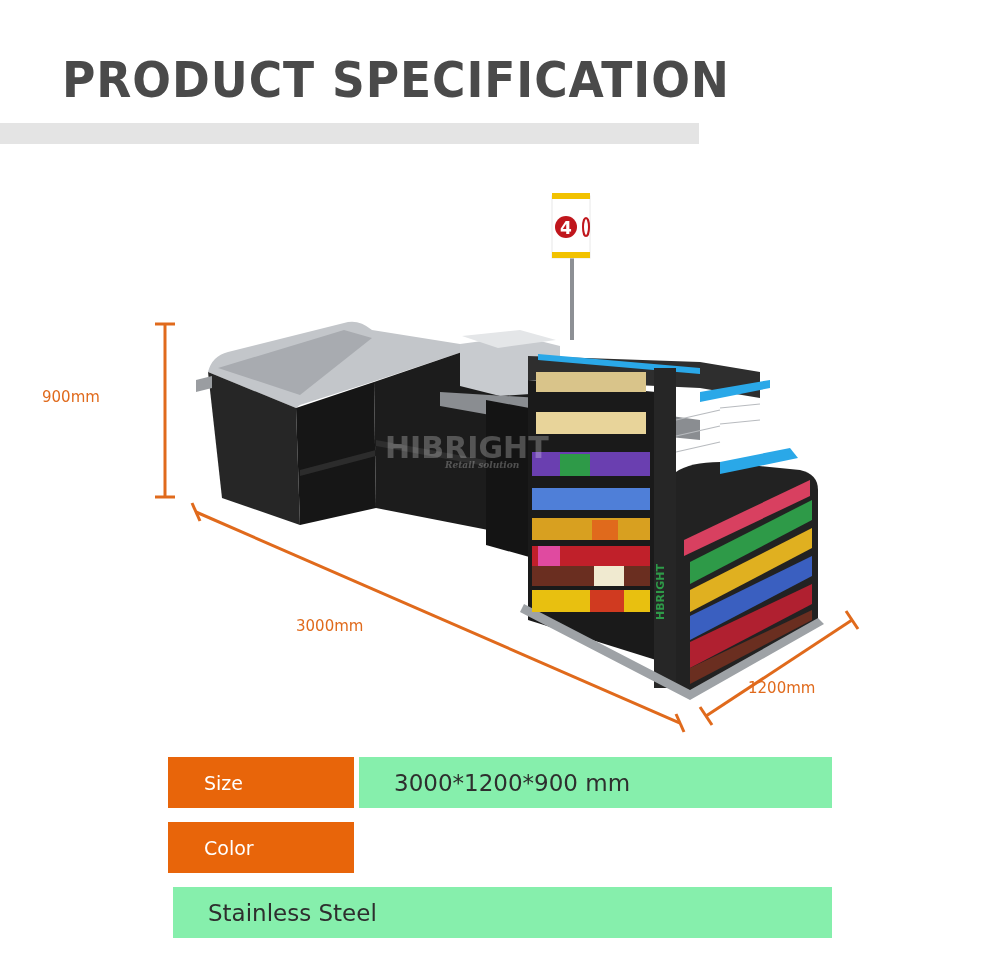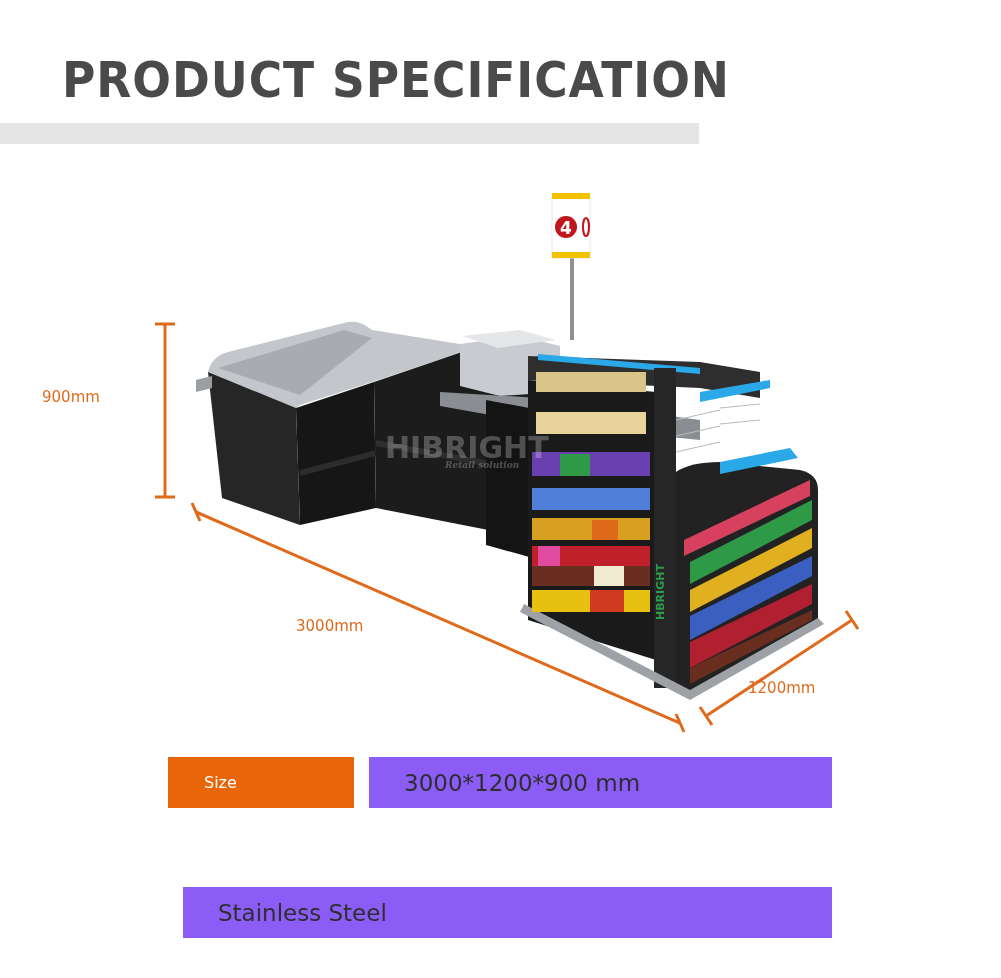--- a/index.html
+++ b/index.html
@@ -22,25 +22,25 @@
     position: absolute; color: #e06a1c;
     font-family: "DejaVu Sans", sans-serif; font-size: 15px; white-space: nowrap;
   }
 
   .product { position: absolute; left: 0; top: 0; width: 1001px; height: 760px; }
 
   .spec-table { position: absolute; left: 168px; top: 757px; width: 664px; }
   .spec-row { display: flex; height: 51px; margin-bottom: 14px; }
   .spec-key {
     width: 186px; height: 51px; background: #e8650a; color: #ffffff;
-    font-family: "DejaVu Sans", sans-serif; font-size: 16px;
+    font-family: "DejaVu Sans", sans-serif; font-size: 19px;
     display: flex; align-items: center; padding-left: 36px;
   }
   .spec-val {
-    margin-left: 15px; flex: 1; height: 51px; background: #8b5cf6; color: #2e2e2e;
+    margin-left: 5px; flex: 1; height: 51px; background: #86efac; color: #2e2e2e;
     font-family: "DejaVu Sans", sans-serif; font-size: 23px;
     display: flex; align-items: center; padding-left: 35px;
   }
 </style>
 </head>
 <body>
 
 <div class="title">PRODUCT SPECIFICATION</div>
 <div class="title-bar"></div>
 
@@ -141,17 +141,18 @@
 <div class="dim-label" style="left:42px; top:388px;">900mm</div>
 <div class="dim-label" style="left:296px; top:617px;">3000mm</div>
 <div class="dim-label" style="left:748px; top:679px;">1200mm</div>
 
 <div class="spec-table">
   <div class="spec-row">
     <div class="spec-key">Size</div>
     <div class="spec-val">3000*1200*900 mm</div>
   </div>
   <div class="spec-row">
+    <div class="spec-key">Color</div>
   </div>
   <div class="spec-row">
     <div class="spec-val">Stainless Steel</div>
   </div>
 </div>
 
 </body></html>

